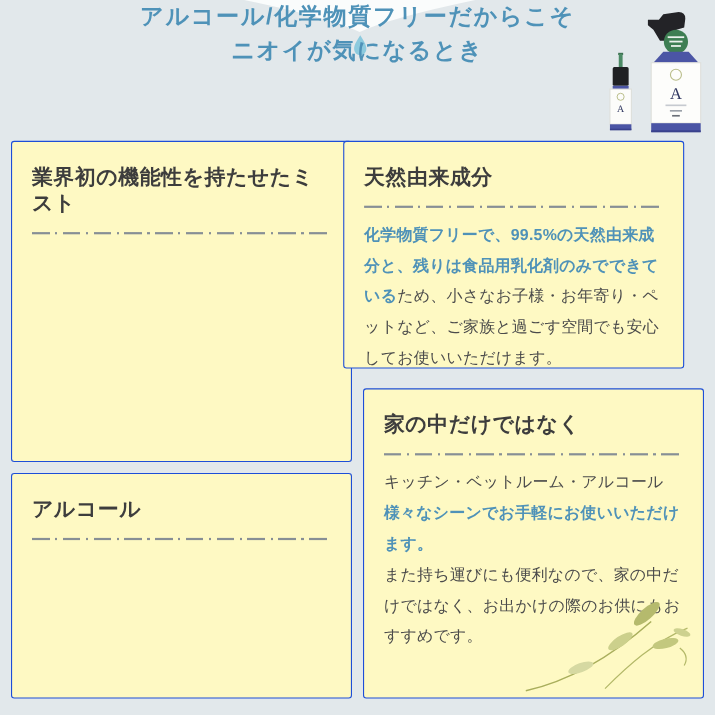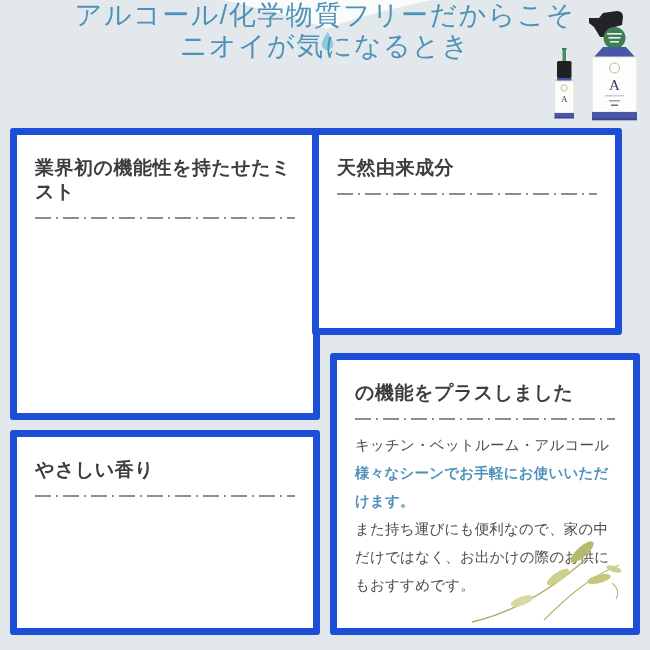--- a/index.html
+++ b/index.html
@@ -11,30 +11,30 @@
     overflow:hidden;
   }
   .canvas { position:absolute; inset:0; width:650px; height:650px; }
 
   .header-deco { position:absolute; left:0; top:0; }
 
   .title {
     position:absolute; left:0; top:51; width:650px;
     text-align:center;
     color:#4e92b8;
-    font-size:27px; font-weight:normal;
+    font-size:21px; font-weight:bold;
     line-height:31px; letter-spacing:1.5px;
   }
 
   .bottles { position:absolute; left:545px; top:5px; }
 
   .card {
     position:absolute;
-    background:#ffffff;
-    border:7px solid #1d4ed8;
+    background:#fef9c3;
+    border:1px solid #1d4ed8;
     border-radius:3px;
     padding:21px 18px 0 18px;
   }
   .card-1 { left:10px;  top:128px; width:310px; height:292px; }
   .card-2 { left:312px; top:128px; width:310px; height:207px; }
   .card-3 { left:10px;  top:430px; width:310px; height:205px; }
   .card-4 { left:330px; top:353px; width:310px; height:282px; }
 
   .card h2 {
     font-size:19px; font-weight:bold; color:#3d3d3d;
@@ -105,29 +105,30 @@
   </svg>
 
   <section class="card card-1">
     <h2>業界初の機能性を持たせたミスト</h2>
     <div class="divider"></div>
   </section>
 
   <section class="card card-2">
     <h2>天然由来成分</h2>
     <div class="divider"></div>
+    <p class="body-text"><span class="hl">化学物質フリーで、99.5%の天然由来成分と、残りは食品用乳化剤のみでできている</span><span>ため、小さなお子様・お年寄り・ペットなど、ご家族と過ごす空間でも安心してお使いいただけます。</span></p>
   </section>
 
   <section class="card card-3">
-    <h2>やさしい香り</h2>
+    <h2>アルコール</h2>
     <div class="divider"></div>
   </section>
 
   <section class="card card-4">
-    <h2>の機能をプラスしました</h2>
+    <h2>家の中だけではなく</h2>
     <div class="divider"></div>
     <p class="body-text"><span>キッチン・ベットルーム・アルコール</span><span class="hl">様々なシーンでお手軽にお使いいただけます。</span><span>
 また持ち運びにも便利なので、家の中だけではなく、お出かけの際のお供にもおすすめです。</span></p>
 
     <svg class="leaves" width="165" height="100" viewBox="0 0 165 100">
       <path d="M8,97 C48,88 88,64 122,34" fill="none" stroke="#a9ae5c" stroke-width="1.4"></path>
       <path d="M80,95 C100,75 125,52 155,40" fill="none" stroke="#b3b868" stroke-width="1.1"></path>
       <path d="M148,58 q9,7 4,16" fill="none" stroke="#b3b868" stroke-width="1.1"></path>
       <ellipse cx="118" cy="27" rx="15" ry="5.2" transform="rotate(-42 118 27)" fill="#b5ba6d"></ellipse>
       <ellipse cx="94" cy="52" rx="13" ry="4.6" transform="rotate(-34 94 52)" fill="#ccd08c"></ellipse>

